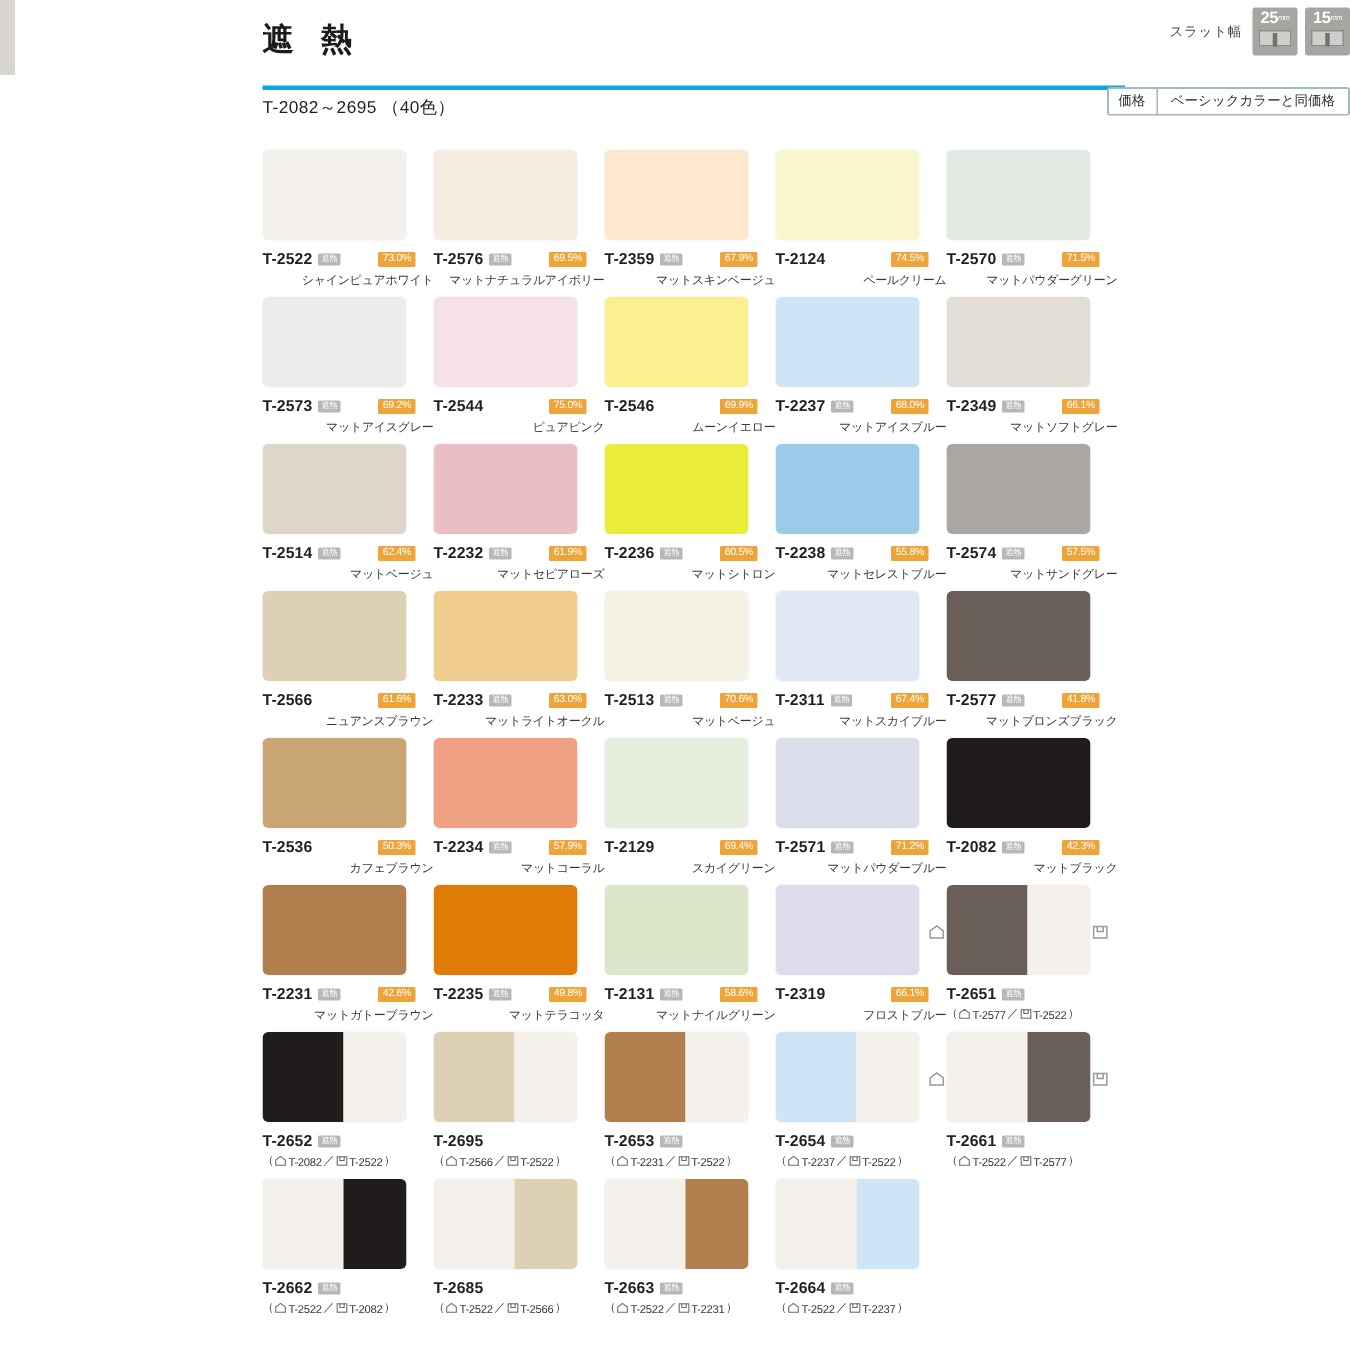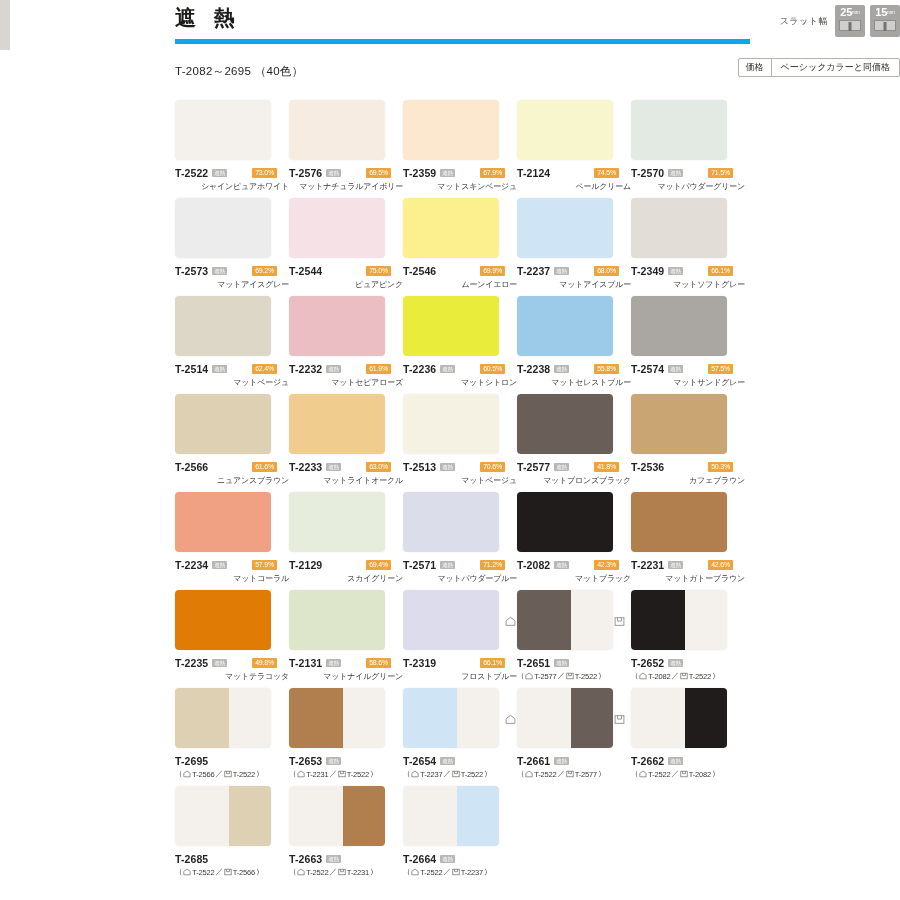--- a/index.html
+++ b/index.html
@@ -24,23 +24,23 @@
   }
   
   .header {
     position: absolute;
     left: 0; top: 0;
     width: 900px;
     padding: 0;
   }
   .header-top {
     position: relative;
-    height: 44px;
+    height: 60px;
     margin: 0 150px 0 175px;
-    border-bottom: 5px solid #0ea5e9;
+    border-bottom: 3px solid #0ea5e9;
     display: flex;
     align-items: center;
   }
   .page-title {
     font-size: 21px;
     font-weight: 700;
     letter-spacing: 6px;
     color: #1d1b1a;
     line-height: 1;
     padding-bottom: 4px;
@@ -91,21 +91,21 @@
   .slat-chip .bar::after {
     content: "";
     position: absolute;
     left: 50%; top: 1px;
     transform: translateX(-50%);
     width: 3px; height: 9px;
     background: #74726f;
   }
   .header-sub {
     position: relative;
-    margin: 16px 150px 0 175px;
+    margin: 0 150px 0 175px;
     height: 22px;
     display: flex;
     align-items: center;
   }
   .code-range {
     font-size: 11.5px;
     color: #231f20;
     letter-spacing: .3px;
   }
   .price-box {
@@ -494,20 +494,33 @@
           <div class="meta-line1">
             <span class="code">T-2513</span>
             <span class="badge-heat">遮熱</span>
             <span class="badge-pct">70.6%</span>
           </div>
           <div class="name">マットベージュ</div>
         </div>
       </div>
       <div class="cell">
         <div class="swatch single">
+          <div class="half a" style="background:#dfe9f4"></div>
+        </div>
+        <div class="meta">
+          <div class="meta-line1">
+            <span class="code">T-2311</span>
+            <span class="badge-heat">遮熱</span>
+            <span class="badge-pct">67.4%</span>
+          </div>
+          <div class="name">マットスカイブルー</div>
+        </div>
+      </div>
+      <div class="cell">
+        <div class="swatch single">
           <div class="half a" style="background:#6a5f58"></div>
         </div>
         <div class="meta">
           <div class="meta-line1">
             <span class="code">T-2577</span>
             <span class="badge-heat">遮熱</span>
             <span class="badge-pct">41.8%</span>
           </div>
           <div class="name">マットブロンズブラック</div>
         </div>

